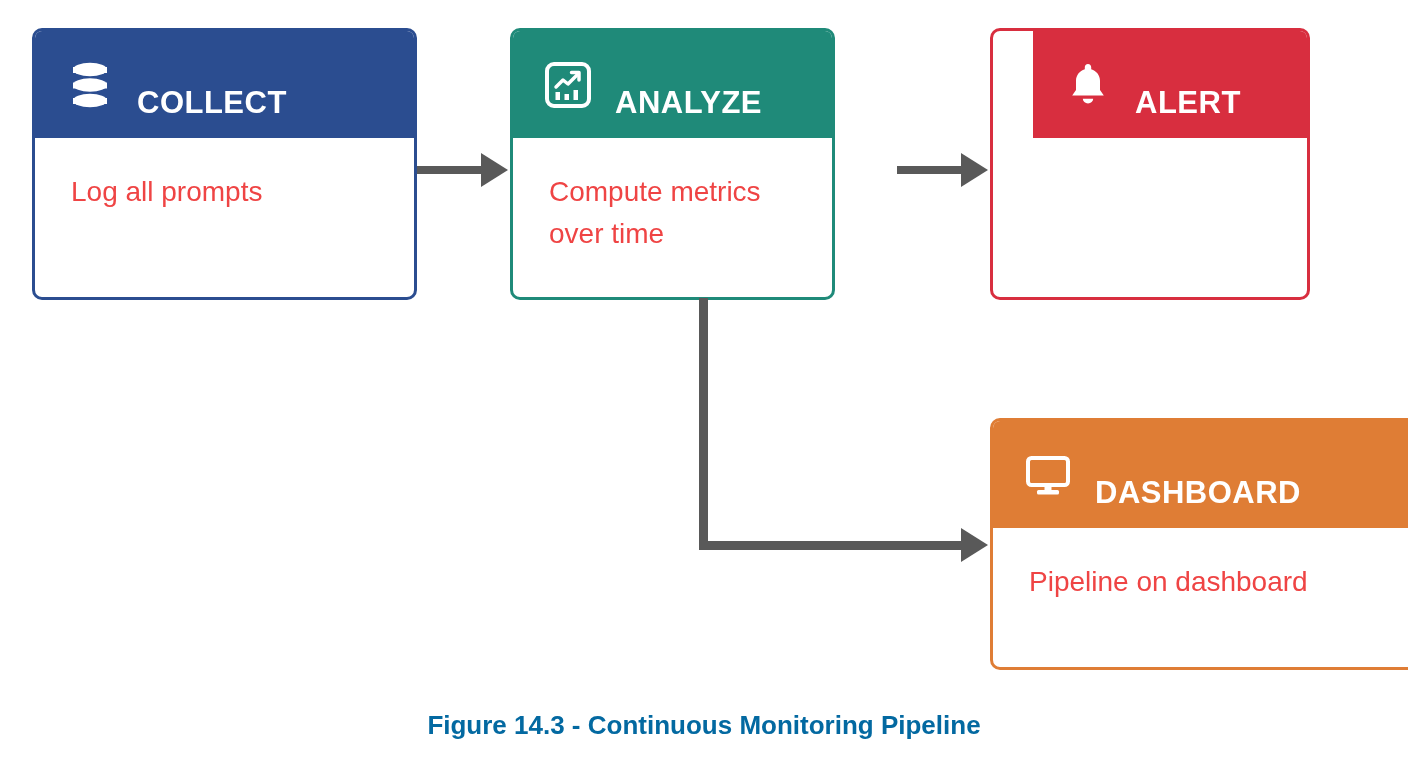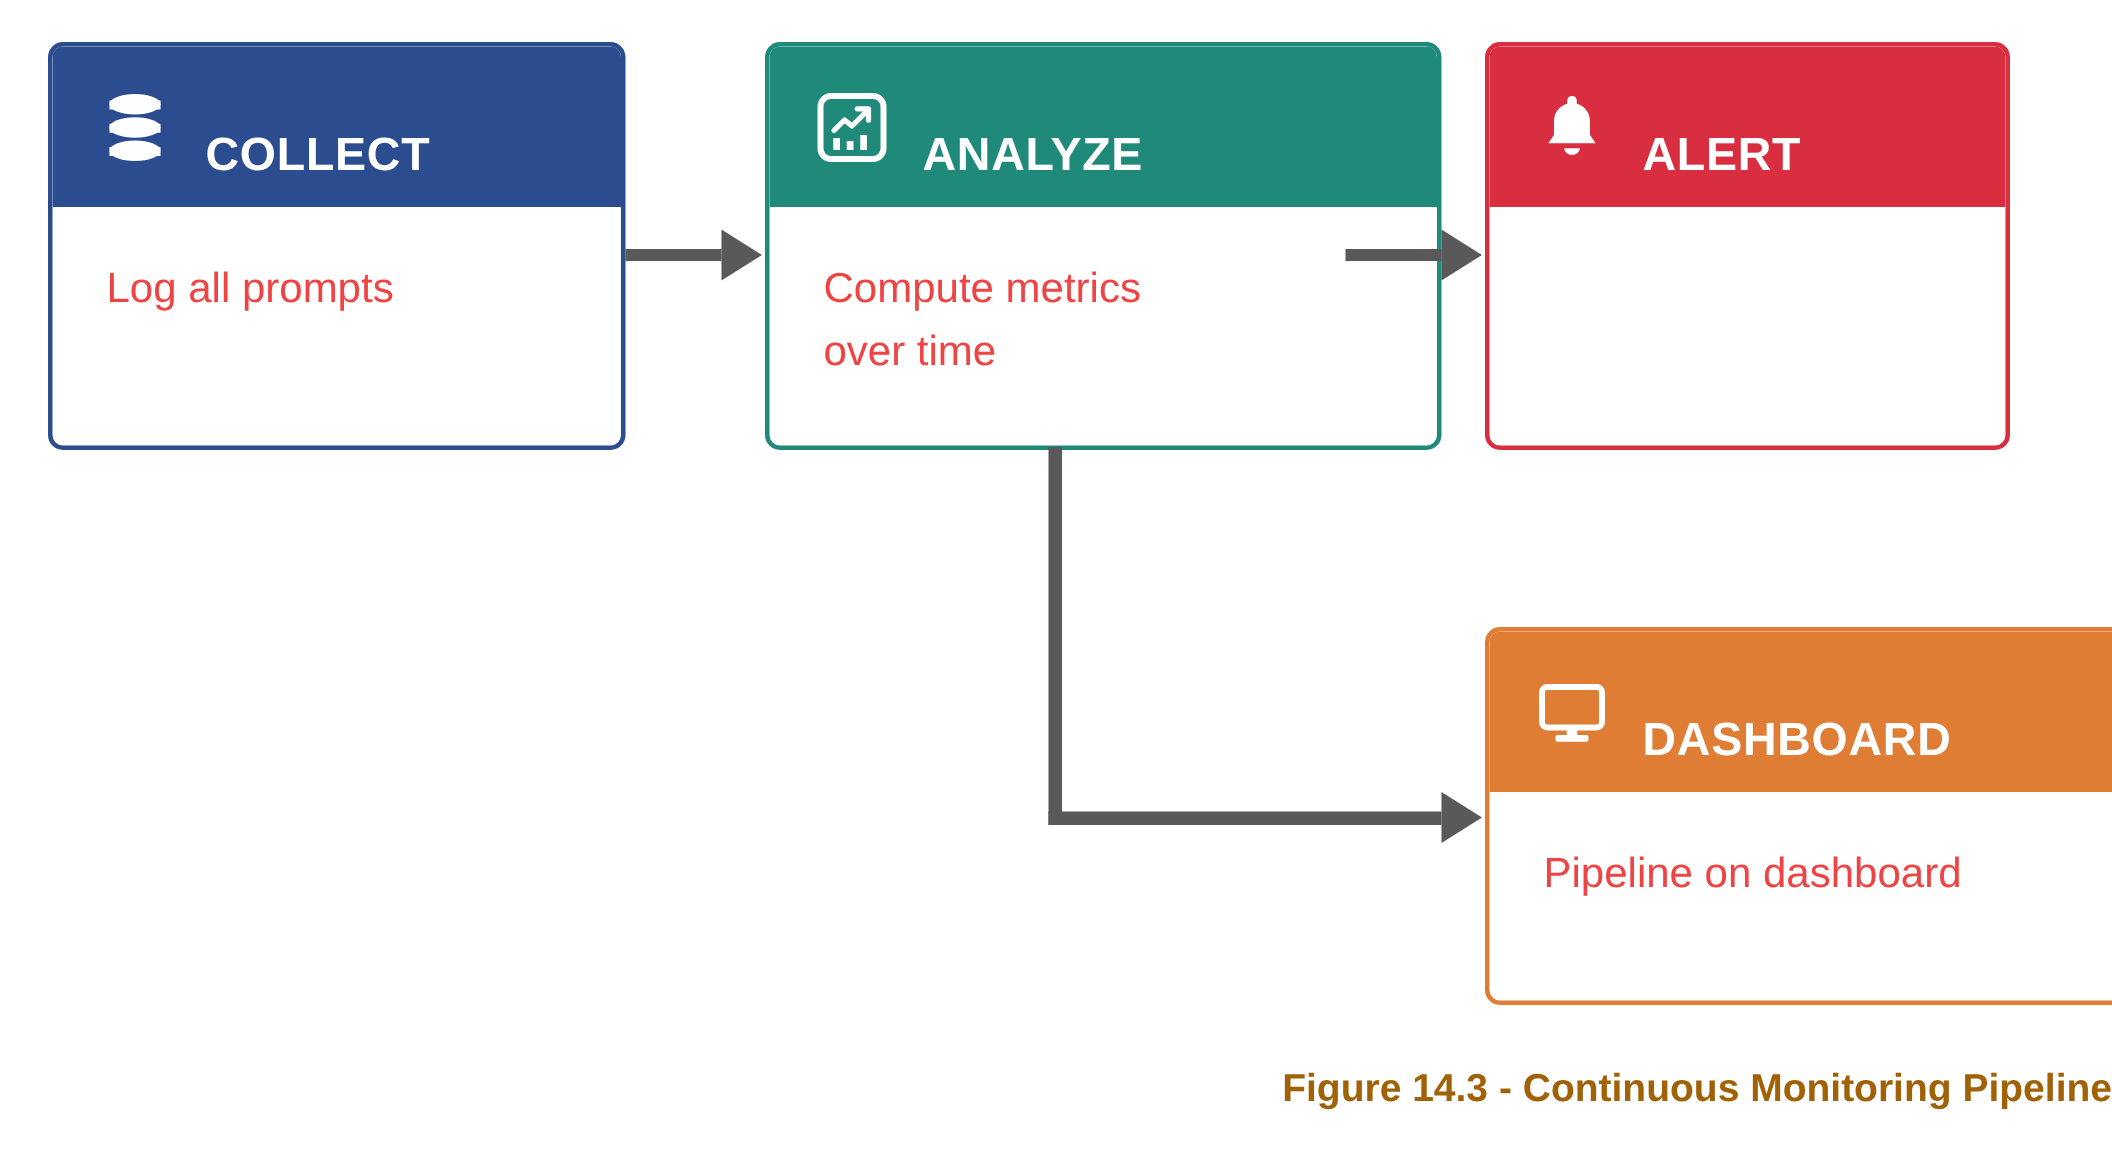--- a/index.html
+++ b/index.html
@@ -36,43 +36,43 @@
   .node-body {
     padding: 33px 36px 0 36px;
     font-size: 28px;
     line-height: 42px;
     color: #ef4444;
   }
   .node-icon { width: 50px; height: 50px; flex: 0 0 auto; }
 
   .collect   { left: 32px;  top: 28px;  width: 385px; height: 272px; border-color: #2b4d90; }
   .collect .node-header { background: #2b4d90; }
-  .analyze   { left: 510px; top: 28px;  width: 451px; height: 272px; border-color: #1f8a79; }
+  .analyze   { left: 510px; top: 28px;  width: 325px; height: 272px; border-color: #1f8a79; }
   .analyze .node-header { background: #1f8a79; }
-  .alert     { left: 990px; top: 28px;  width: 350px; height: 272px; border-color: #d82e3f; }
+  .alert     { left: 990px; top: 28px;  width: 320px; height: 272px; border-color: #d82e3f; padding-left: 40px; }
   .alert .node-header { background: #d82e3f; }
   .dashboard { left: 990px; top: 418px; width: 442px; height: 252px; border-color: #df7d35; }
   .dashboard .node-header { background: #df7d35; }
 
   .arrow-shaft { position: absolute; background: #595959; }
   .arrow-head {
     position: absolute;
     width: 0; height: 0;
     border-top: 17px solid transparent;
     border-bottom: 17px solid transparent;
     border-left: 27px solid #595959;
   }
 
   .caption {
     position: absolute;
     left: 0; right: 0; top: 710px;
-    text-align: right;
+    text-align: center;
     font-size: 26px;
     font-weight: bold;
-    color: #a16207;
+    color: #0369a1;
   }
 </style>
 </head>
 <body>
 
 <div class="page">
 
   <div class="node collect">
     <div class="node-header">
       <svg class="node-icon" viewBox="0 0 50 50">

